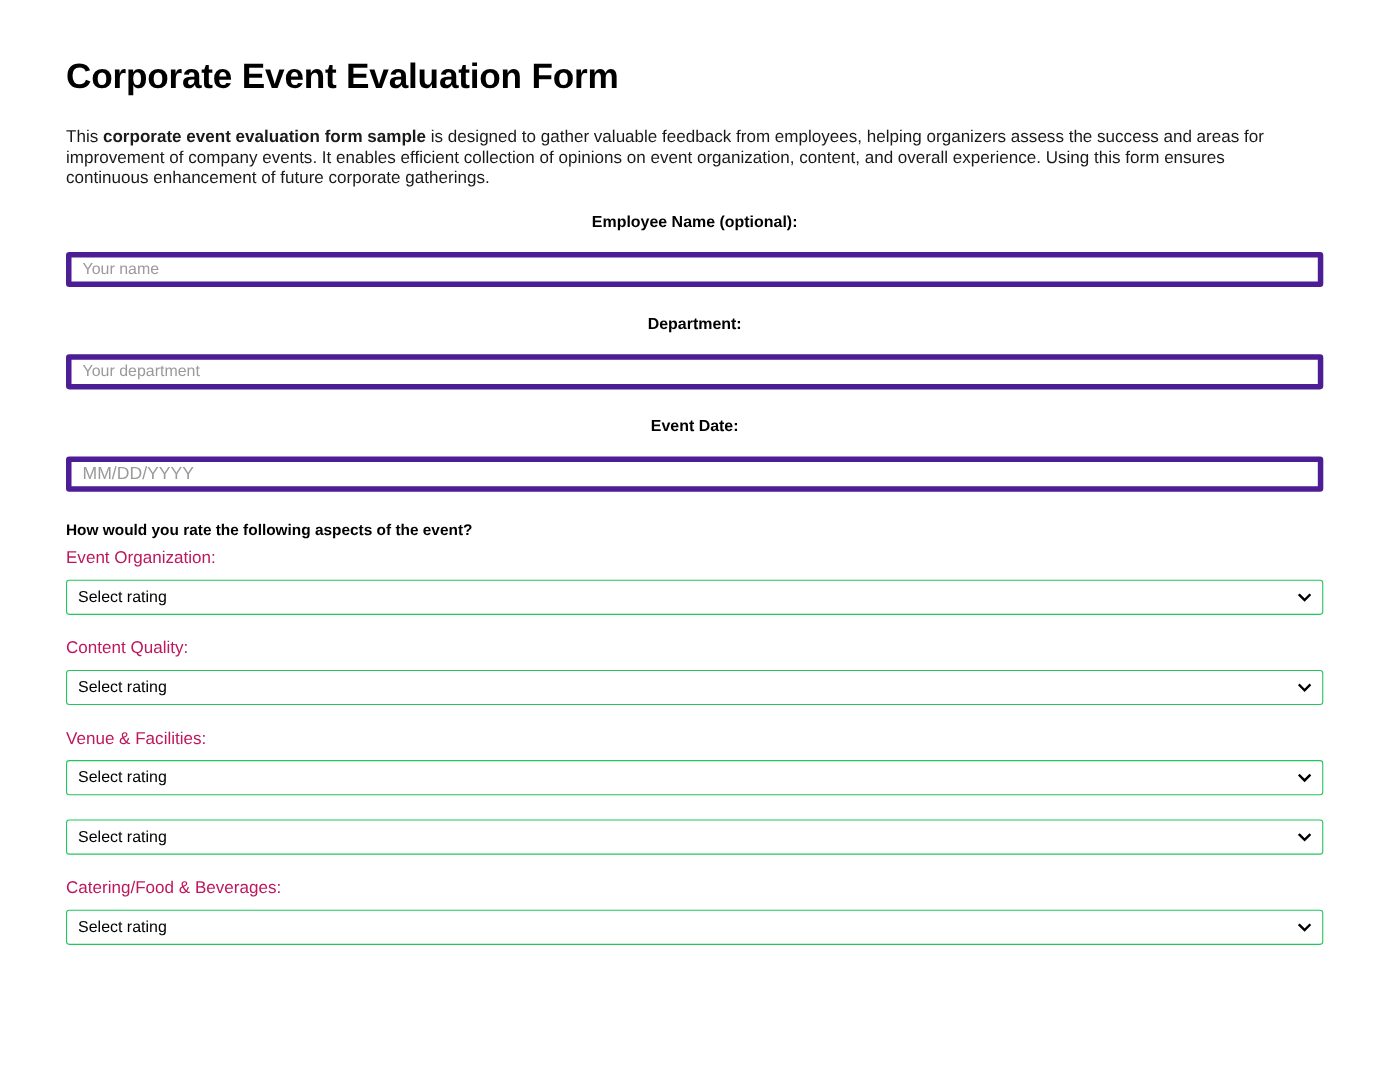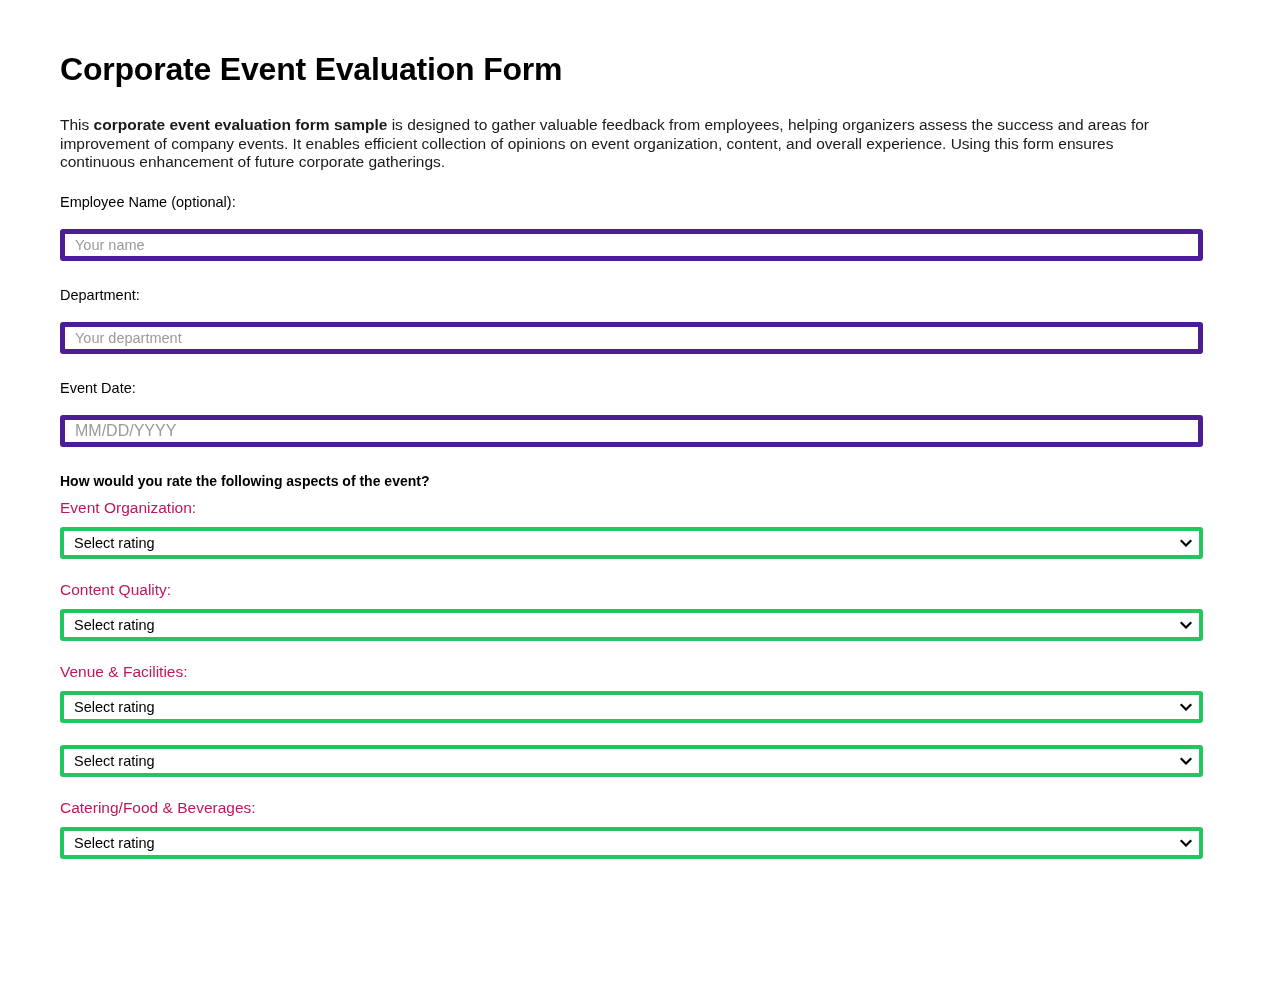--- a/index.html
+++ b/index.html
@@ -34,24 +34,25 @@
     color: #1a1a1a;
     max-width: 1130px;
   }
   .intro b { font-weight: bold; }
 
   .field-block { margin-bottom: 26px; }
 
   .field-label {
     display: block;
     font-size: 14.5px;
-    font-weight: normal;
+    font-weight: bold;
     line-height: 17px;
     margin: 0 0 18px 0;
     color: #000;
+    text-align: center;
   }
   .sub-label {
     display: block;
     font-size: 15.5px;
     font-weight: normal;
     line-height: 18px;
     margin: 0 0 10px 0;
     color: #be185d;
   }
   .section-heading {
@@ -83,21 +84,21 @@
 
   .select-wrap {
     position: relative;
     width: 1143px;
     height: 32px;
   }
   .select-box {
     width: 1143px;
     height: 32px;
     padding: 4px 28px 4px 10px;
-    border: 4px solid #22c55e;
+    border: 1px solid #22c55e;
     border-radius: 3px;
     background: #ffffff;
     font-family: "Liberation Sans", sans-serif;
     font-size: 14.5px;
     line-height: 22px;
     color: #000000;
     display: flex;
     align-items: center;
   }
   .chevron {

